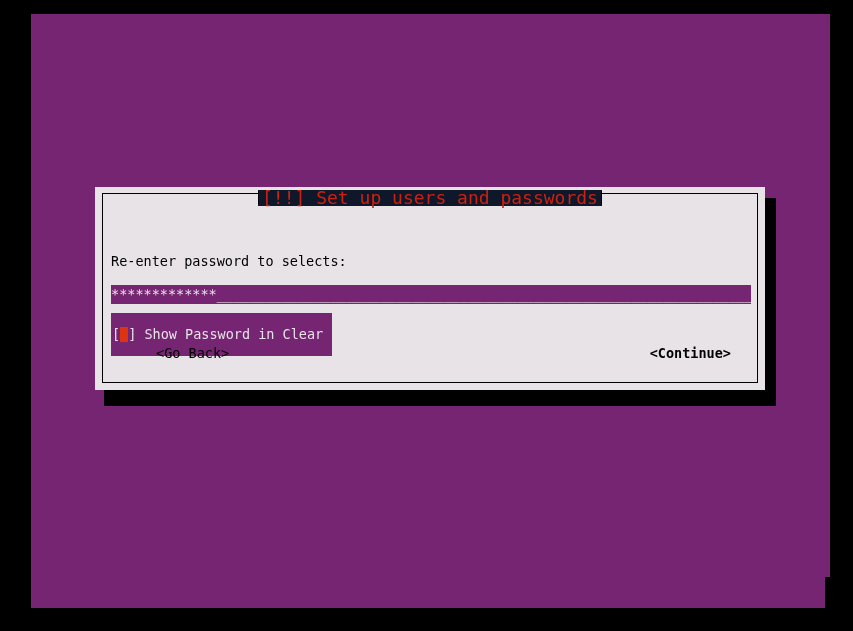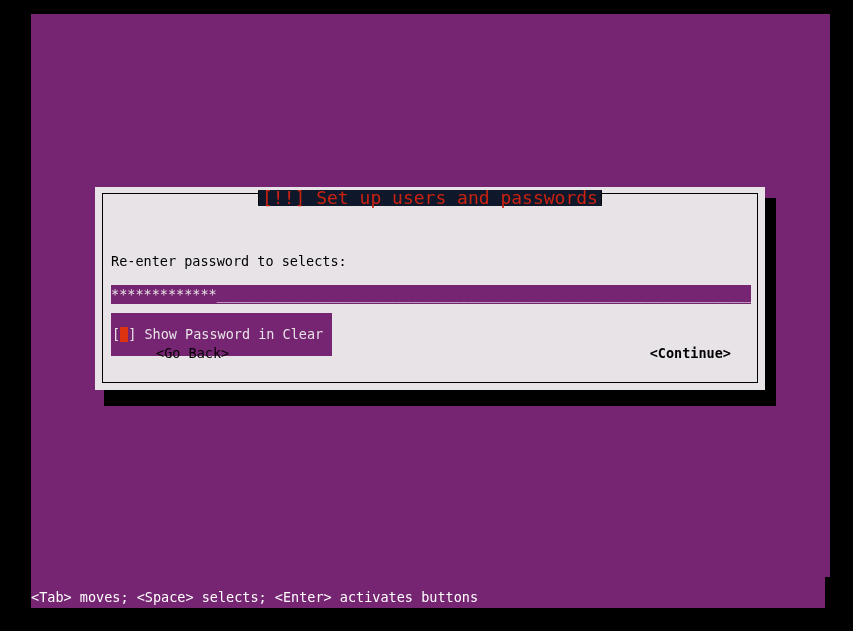--- a/index.html
+++ b/index.html
@@ -236,15 +236,14 @@
       <div class="checkbox-row"><span class="cb-bracket">[</span><span class="cb-cursor"></span><span class="cb-bracket">]</span><span> <span>Show Password in Clear</span> </span></div>
 
       <div class="btn-row">
         <span class="btn btn-back">&lt;Go Back&gt;</span>
         <span class="btn btn-continue">&lt;Continue&gt;</span>
       </div>
 
     </div>
   </div>
 
-  <div class="statusbar">&lt;Tab&gt; moves; &lt;Space&gt; selects; &lt;Enter&gt; activates buttons</div>
 
 </div>
 
 </body></html>

